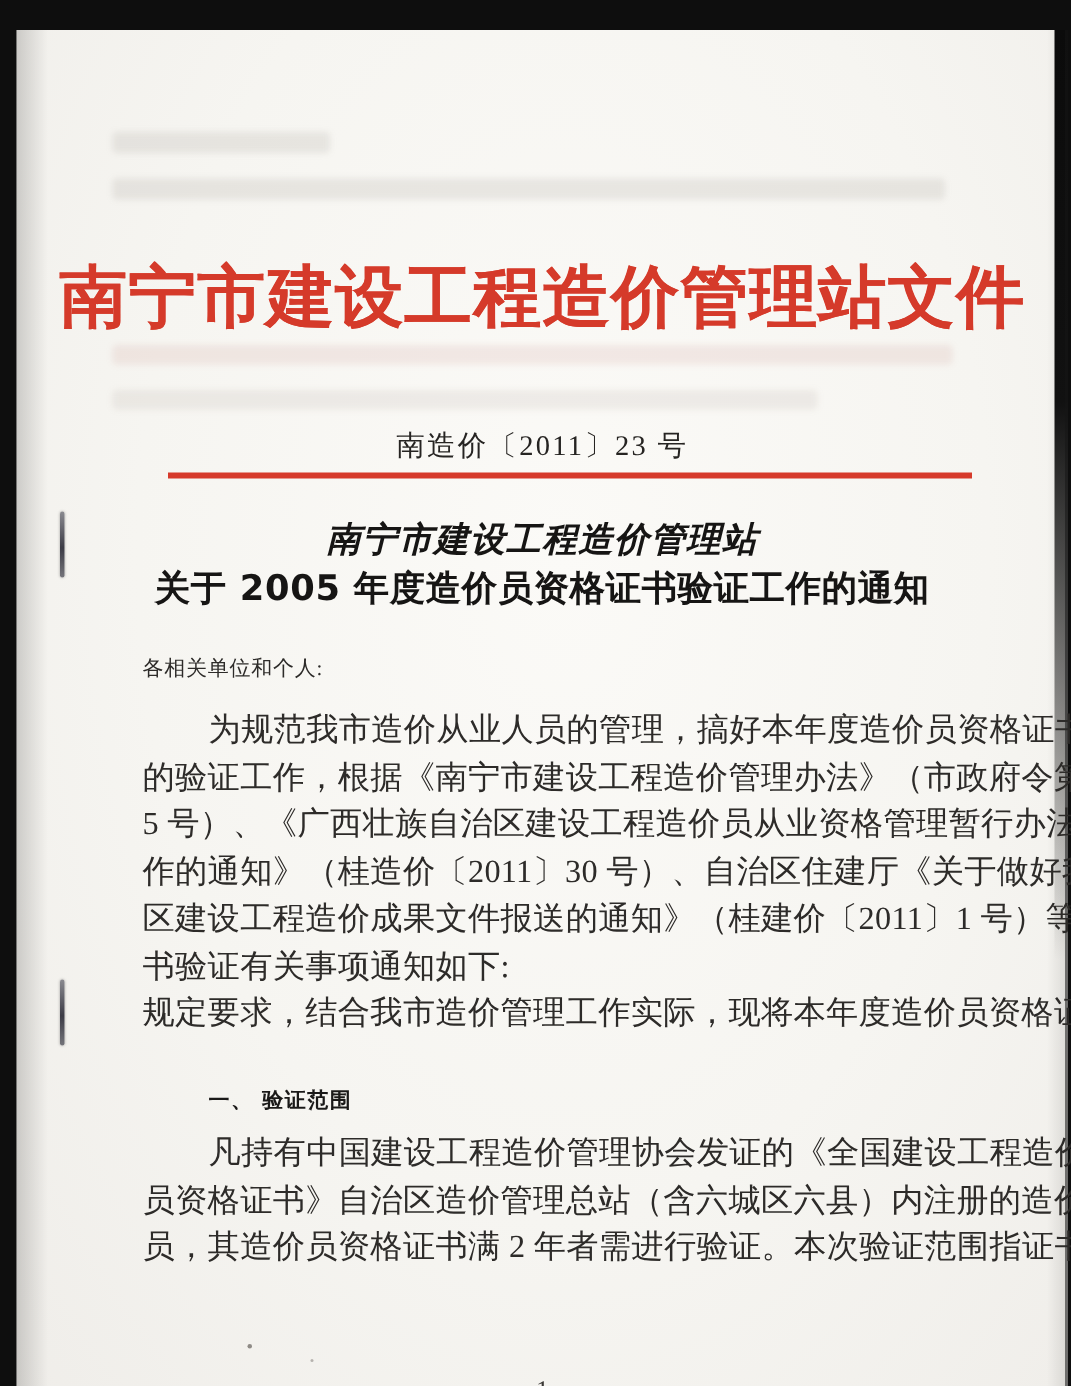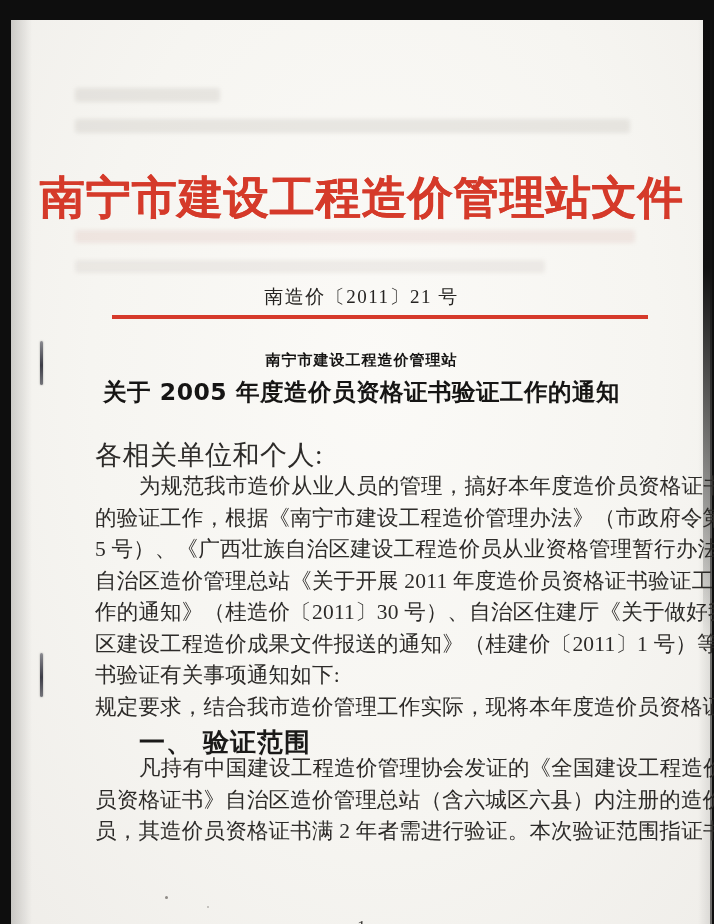--- a/index.html
+++ b/index.html
@@ -81,26 +81,26 @@
     width: 536px; height: 4px;
     background: #d63a2b;
   }
   .title-block {
     position: absolute; left: 0; top: 325px; width: 100%;
     text-align: center;
     font-family: "DejaVu Sans", sans-serif;
     font-weight: bold;
     color: #161514;
   }
-  .title-line1 { font-size: 15px; line-height: 31px; letter-spacing: 1px; white-space: nowrap; }
+  .title-line1 { font-size: 23px; line-height: 31px; letter-spacing: 1px; white-space: nowrap; font-style: italic; }
   .title-line2 { font-size: 23.5px; line-height: 33px; letter-spacing: 0.5px; white-space: nowrap; }
 
   .salutation {
     position: absolute; left: 84px; top: 417px;
-    font-size: 27px; color: #2d2b29;
+    font-size: 14px; color: #2d2b29;
     letter-spacing: 0.5px;
     white-space: nowrap;
     font-family: Liberation Serif, serif;
   }
   .para {
     position: absolute; left: 84px;
     width: 560px;
     font-size: 21.5px;
     color: #2d2b29;
   }
@@ -109,21 +109,21 @@
     white-space: nowrap;
     letter-spacing: 0.2px;
   }
   .para .bodyline.indent { padding-left: 44px; }
   .para1 { top: 451px; }
   .para2 { top: 733px; }
   .section-heading {
     position: absolute; left: 84px; top: 705px;
     font-family: "DejaVu Sans", sans-serif;
     font-weight: bold;
-    font-size: 26px;
+    font-size: 14px;
     color: #1a1918;
     padding-left: 44px;
     letter-spacing: 1px;
     white-space: nowrap;
   }
   .page-number {
     position: absolute; left: 0; top: 897px; width: 100%;
     text-align: center;
     font-size: 17px;
     color: #3b3936;
@@ -142,36 +142,35 @@
 
   <div class="smudge m1"></div>
   <div class="smudge m2"></div>
   <div class="smudge m3"></div>
   <div class="smudge m4"></div>
   <div class="speck p1"></div>
   <div class="speck p2"></div>
 
   <div class="org-title">南宁市建设工程造价管理站文件</div>
 
-  <div class="doc-number">南造价〔2011〕21 号</div>
+  <div class="doc-number">南造价〔2011〕23 号</div>
 
   <div class="red-rule"></div>
 
   <div class="title-block">
     <div class="title-line1">南宁市建设工程造价管理站</div>
     <div class="title-line2">关于 2005 年度造价员资格证书验证工作的通知</div>
   </div>
 
   <div class="salutation">各相关单位和个人:</div>
 
   <div class="para para1">
     <div class="bodyline indent">为规范我市造价从业人员的管理，搞好本年度造价员资格证书</div>
     <div class="bodyline">的验证工作，根据《南宁市建设工程造价管理办法》（市政府令第</div>
     <div class="bodyline">5 号）、《广西壮族自治区建设工程造价员从业资格管理暂行办法》、</div>
-    <div class="bodyline">自治区造价管理总站《关于开展 2011 年度造价员资格证书验证工</div>
     <div class="bodyline">作的通知》（桂造价〔2011〕30 号）、自治区住建厅《关于做好我</div>
     <div class="bodyline">区建设工程造价成果文件报送的通知》（桂建价〔2011〕1 号）等</div>
     <div class="bodyline">书验证有关事项通知如下:</div>
     <div class="bodyline">规定要求，结合我市造价管理工作实际，现将本年度造价员资格证</div>
   </div>
 
   <div class="section-heading">一、 验证范围</div>
 
   <div class="para para2">
     <div class="bodyline indent">凡持有中国建设工程造价管理协会发证的《全国建设工程造价</div>

